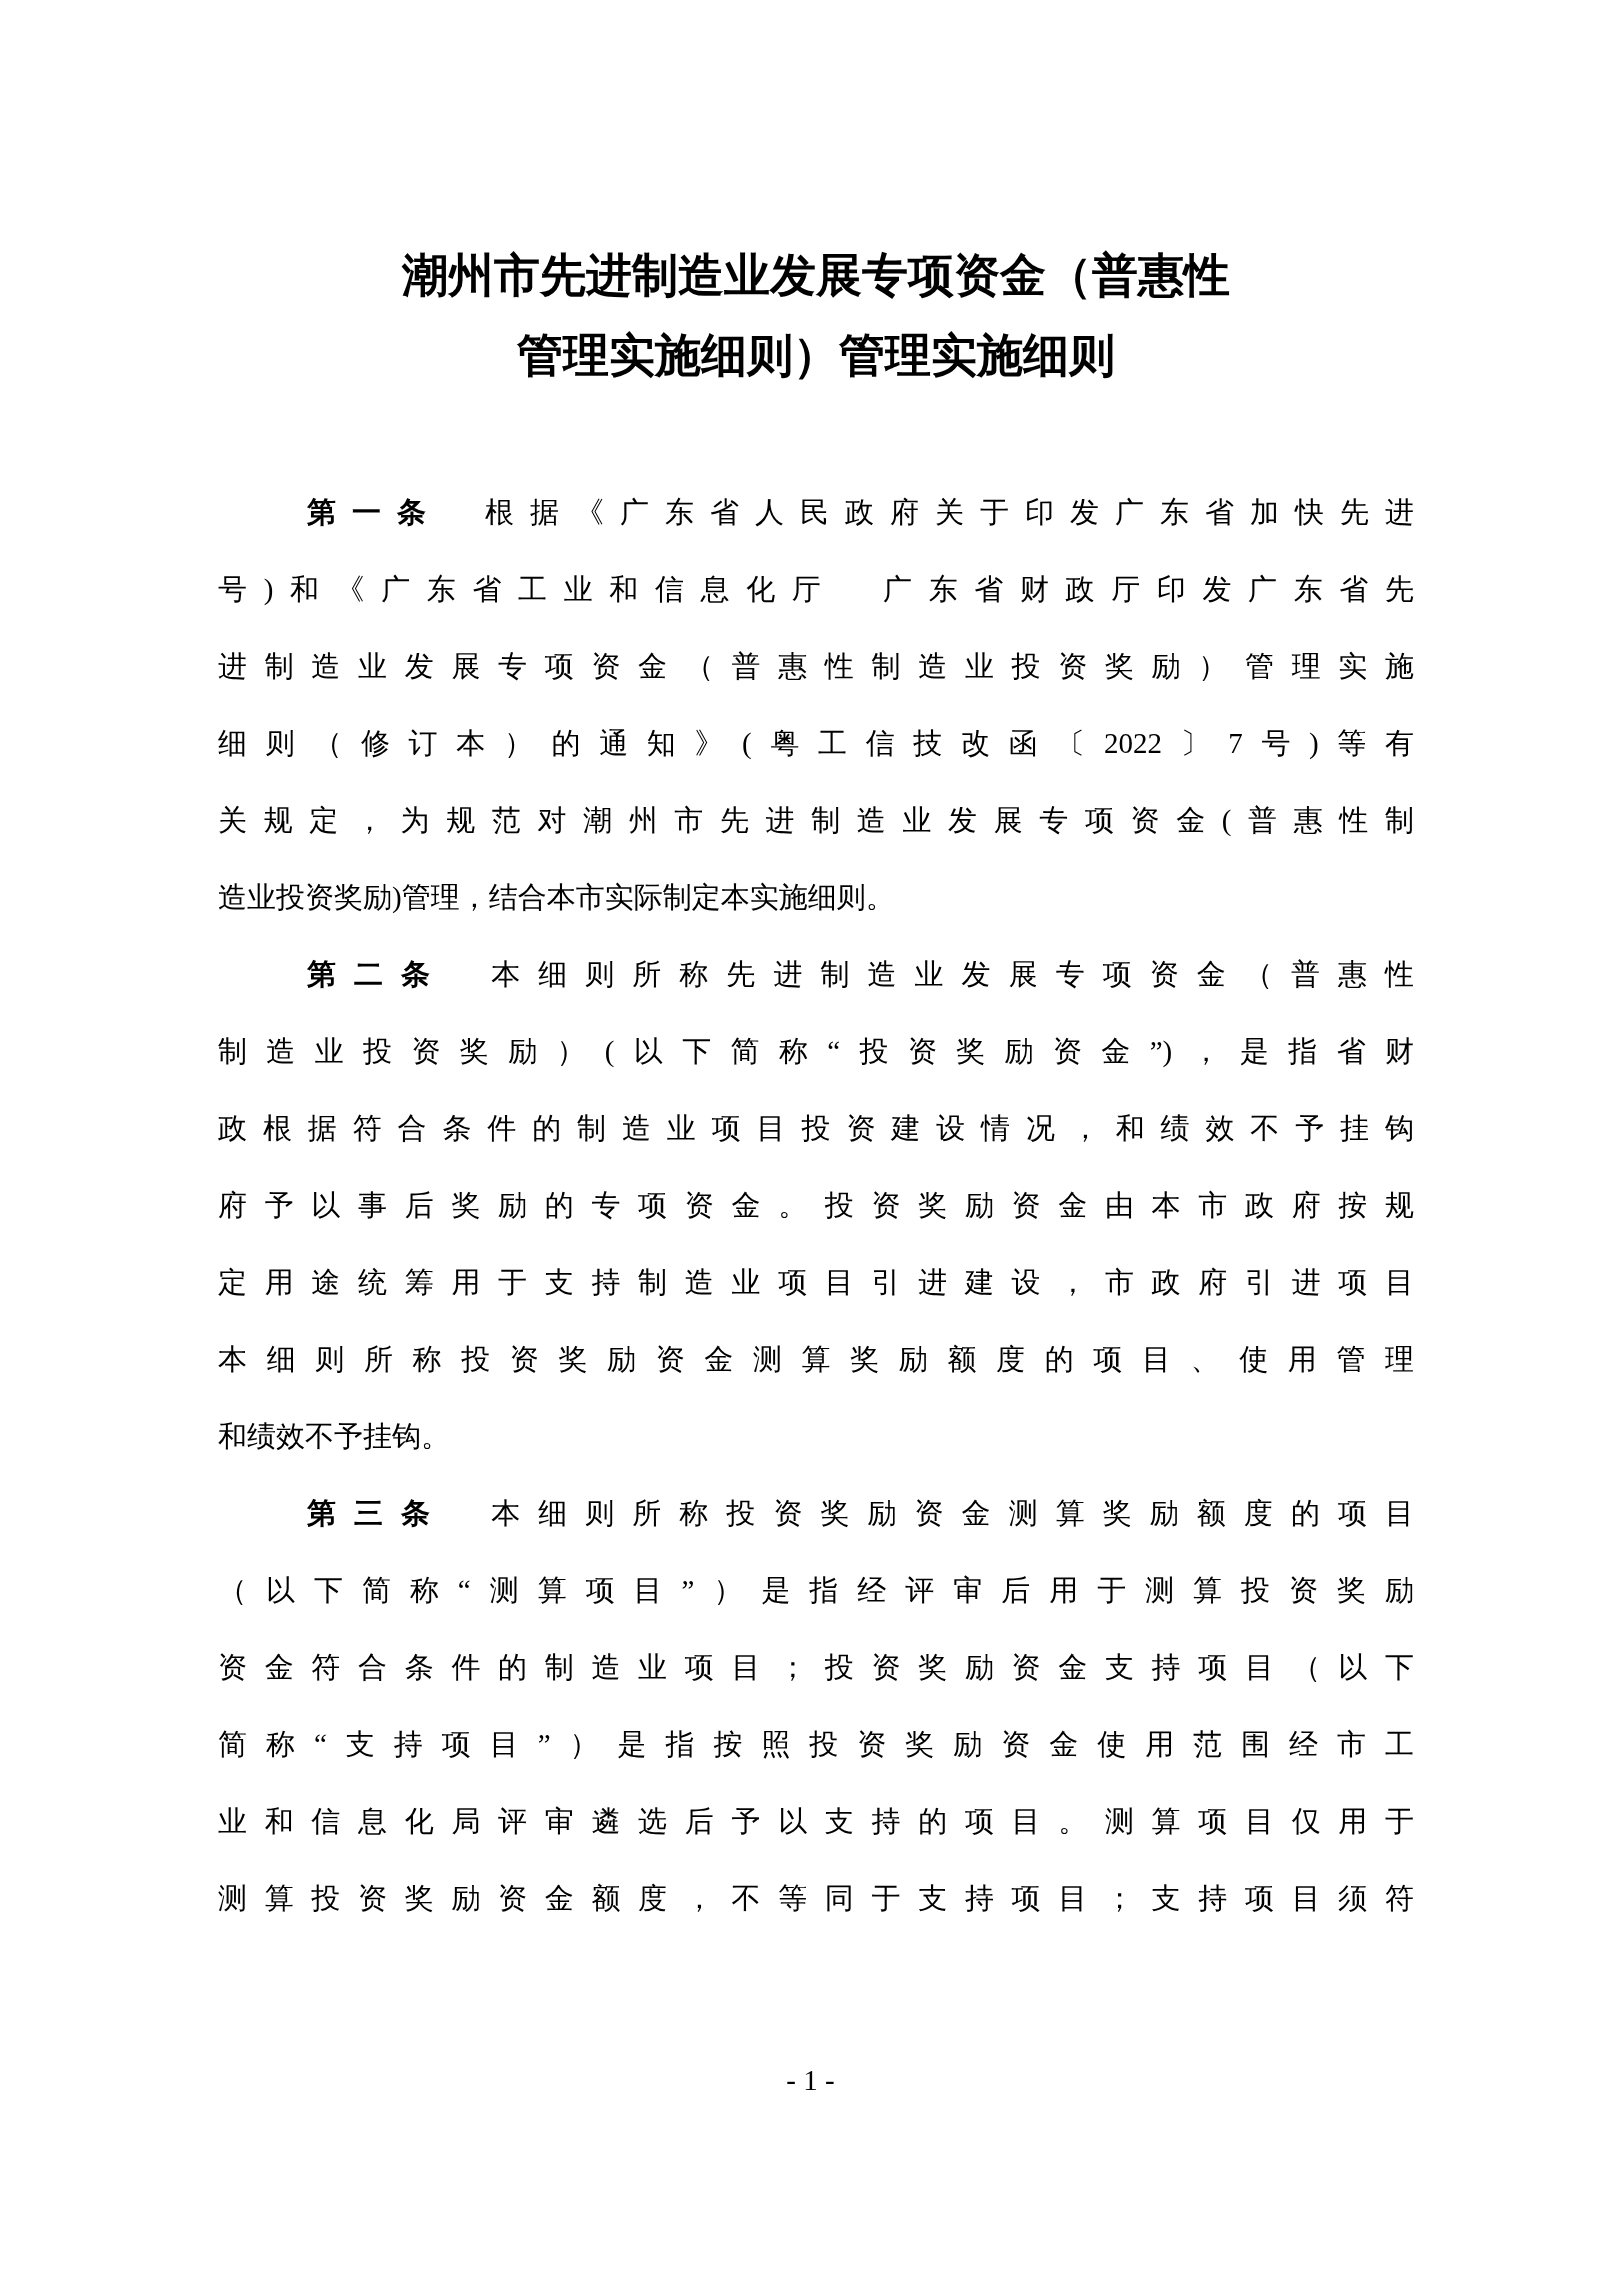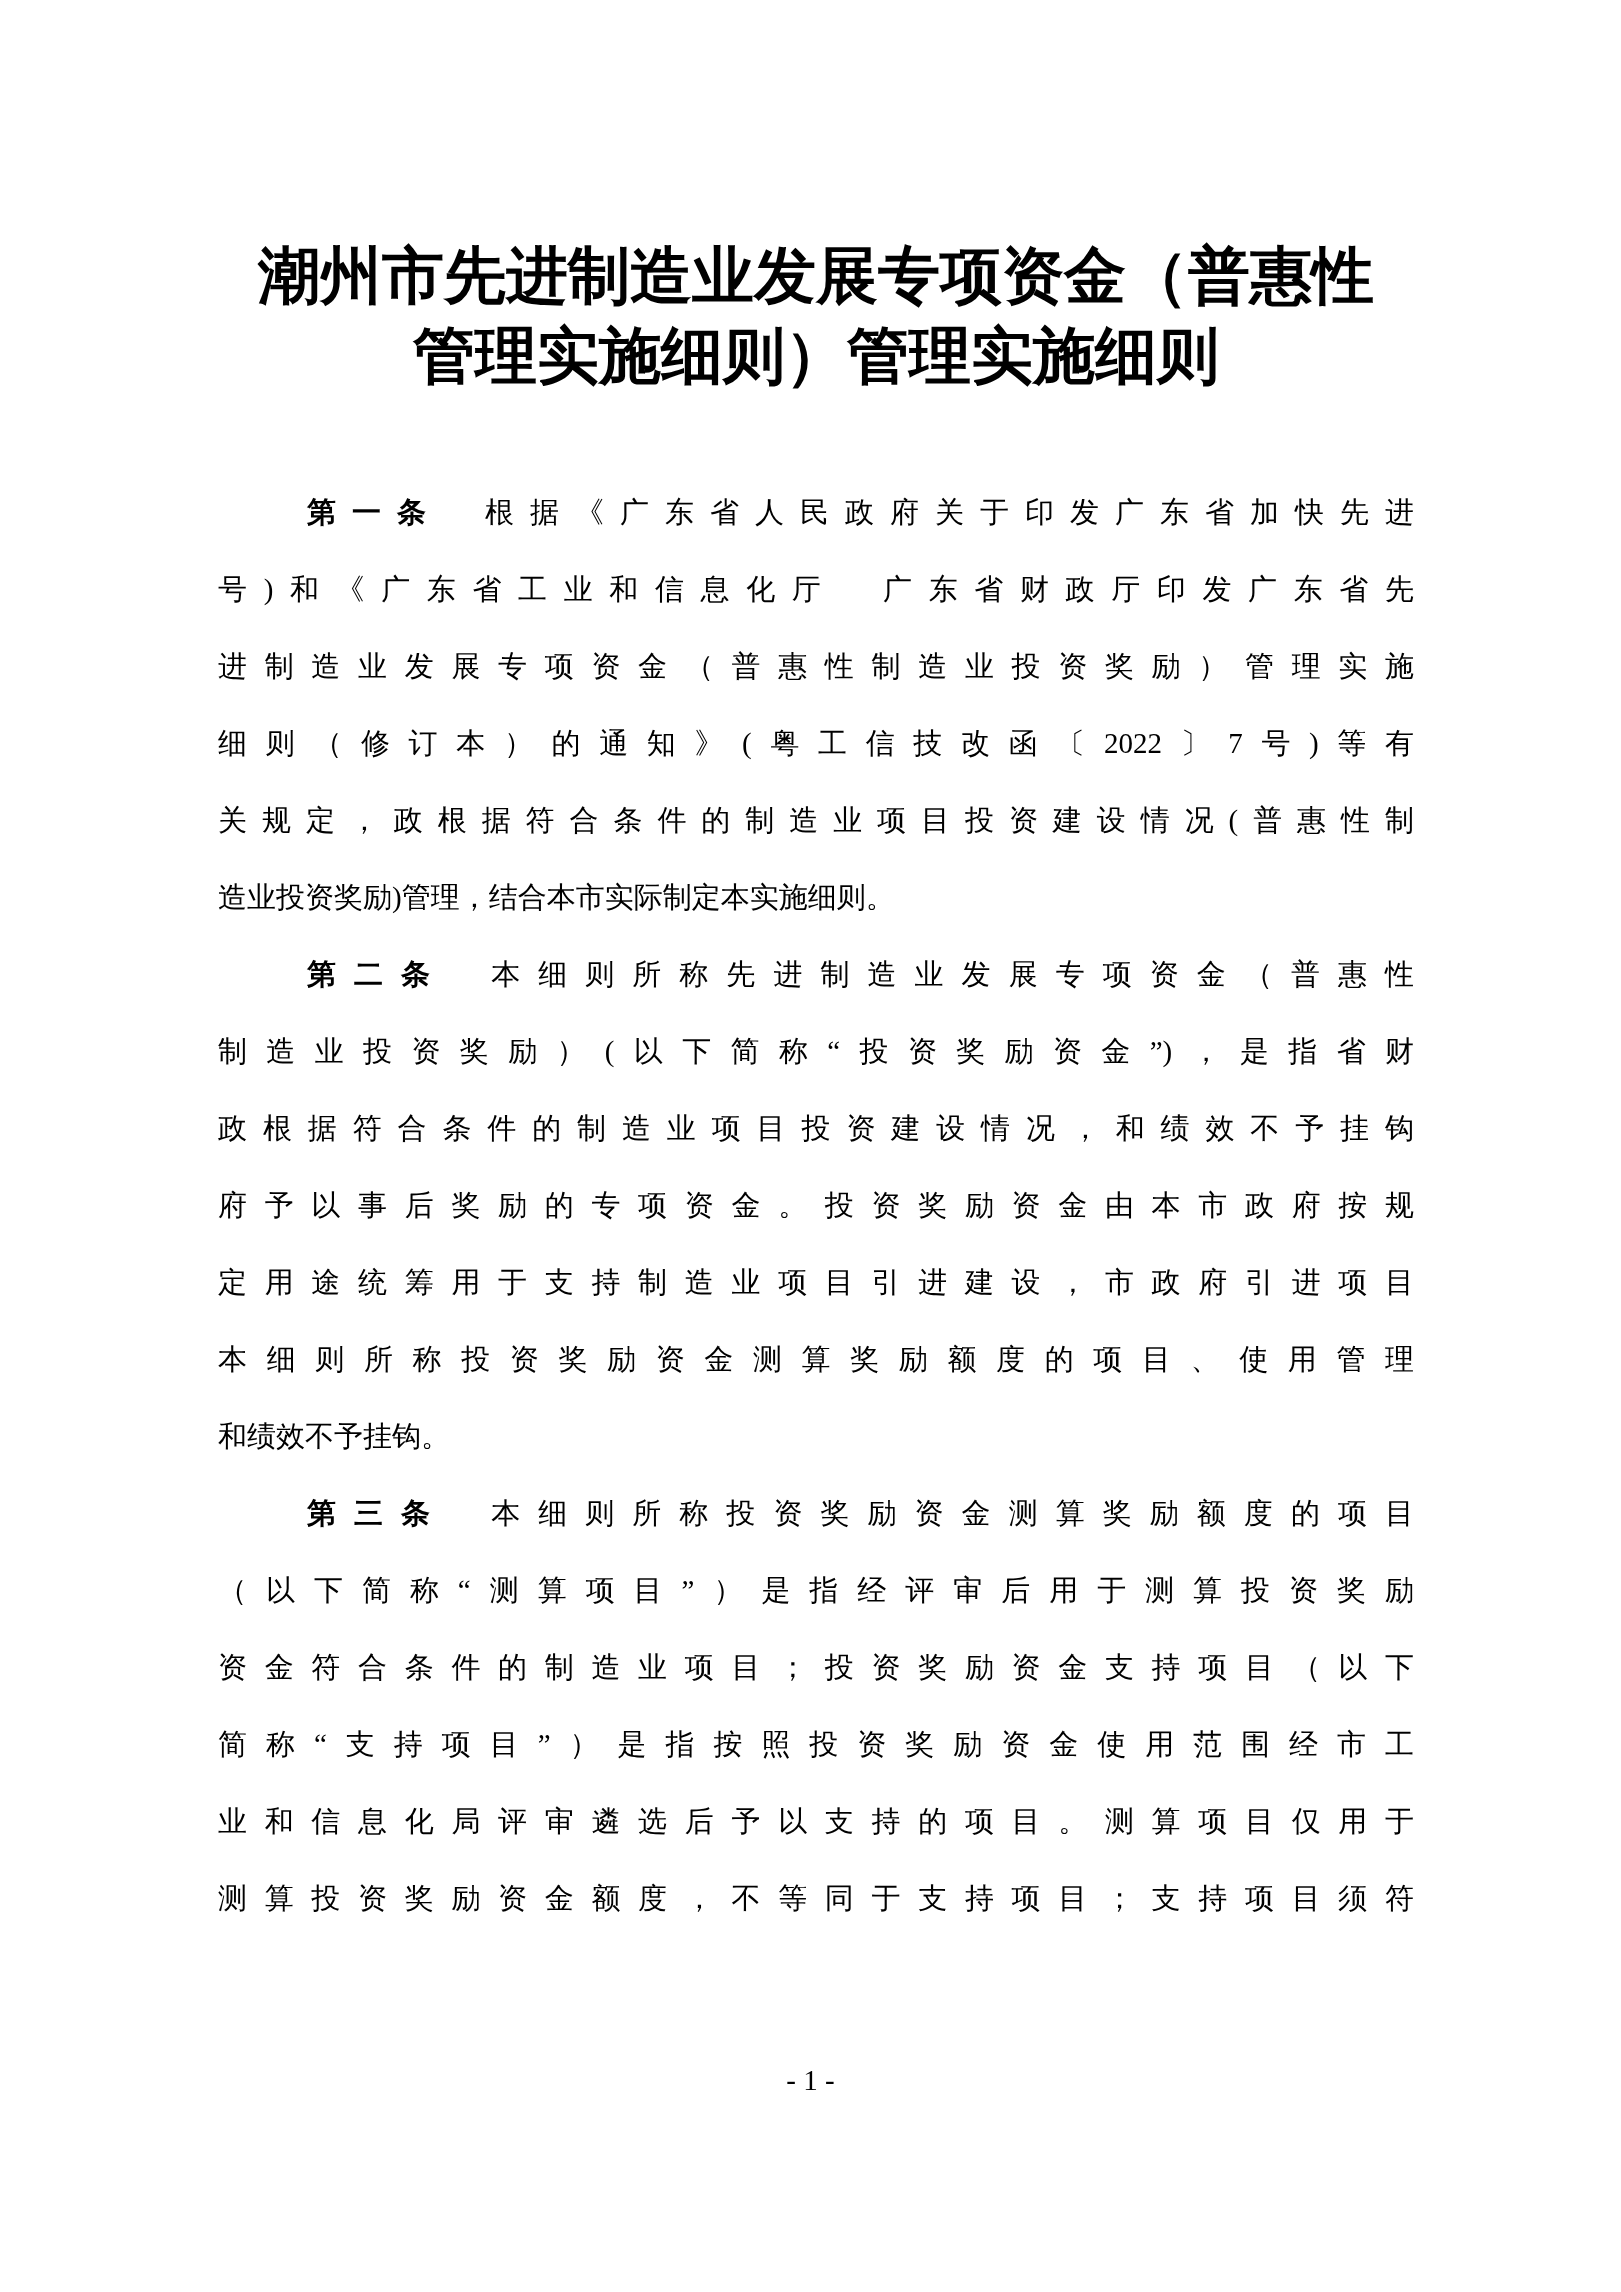--- a/index.html
+++ b/index.html
@@ -15,21 +15,21 @@
     color: #000000;
     font-family: "Liberation Serif", "DejaVu Serif", serif;
     overflow: hidden;
   }
   .title {
     position: absolute;
     top: 236px;
     left: 218px;
     width: 1196px;
     margin: 0;
-    font-size: 62px;
+    font-size: 46px;
     font-weight: bold;
     line-height: 80px;
     text-align: center;
     letter-spacing: 0;
   }
   .title .tline {
     display: block;
     white-space: nowrap;
   }
   .content {
@@ -82,21 +82,21 @@
     <span class="tline">潮州市先进制造业发展专项资金（普惠性</span>
     <span class="tline">管理实施细则）管理实施细则</span>
   </h1>
 
   <div class="content">
 
     <div class="line just first"><b class="lead">第一条</b><span>根据《广东省人民政府关于印发广东省加快先进</span></div>
     <div class="line just">号)和《广东省工业和信息化厅　广东省财政厅印发广东省先</div>
     <div class="line just">进制造业发展专项资金（普惠性制造业投资奖励）管理实施</div>
     <div class="line just">细则（修订本）的通知》(粤工信技改函〔2022〕7号)等有</div>
-    <div class="line just">关规定，政根据符合条件的制造业项目投资建设情况(普惠性制</div>
+    <div class="line just">关规定，为规范对潮州市先进制造业发展专项资金(普惠性制</div>
     <div class="line endline">造业投资奖励)管理，结合本市实际制定本实施细则。</div>
 
     <div class="line just first"><b class="lead">第二条</b><span>本细则所称先进制造业发展专项资金（普惠性</span></div>
     <div class="line just">制造业投资奖励）(以下简称“投资奖励资金”)，是指省财</div>
     <div class="line just">政根据符合条件的制造业项目投资建设情况，和绩效不予挂钩</div>
     <div class="line just">府予以事后奖励的专项资金。投资奖励资金由本市政府按规</div>
     <div class="line just">定用途统筹用于支持制造业项目引进建设，市政府引进项目</div>
     <div class="line just">本细则所称投资奖励资金测算奖励额度的项目、使用管理</div>
     <div class="line endline">和绩效不予挂钩。</div>
 

